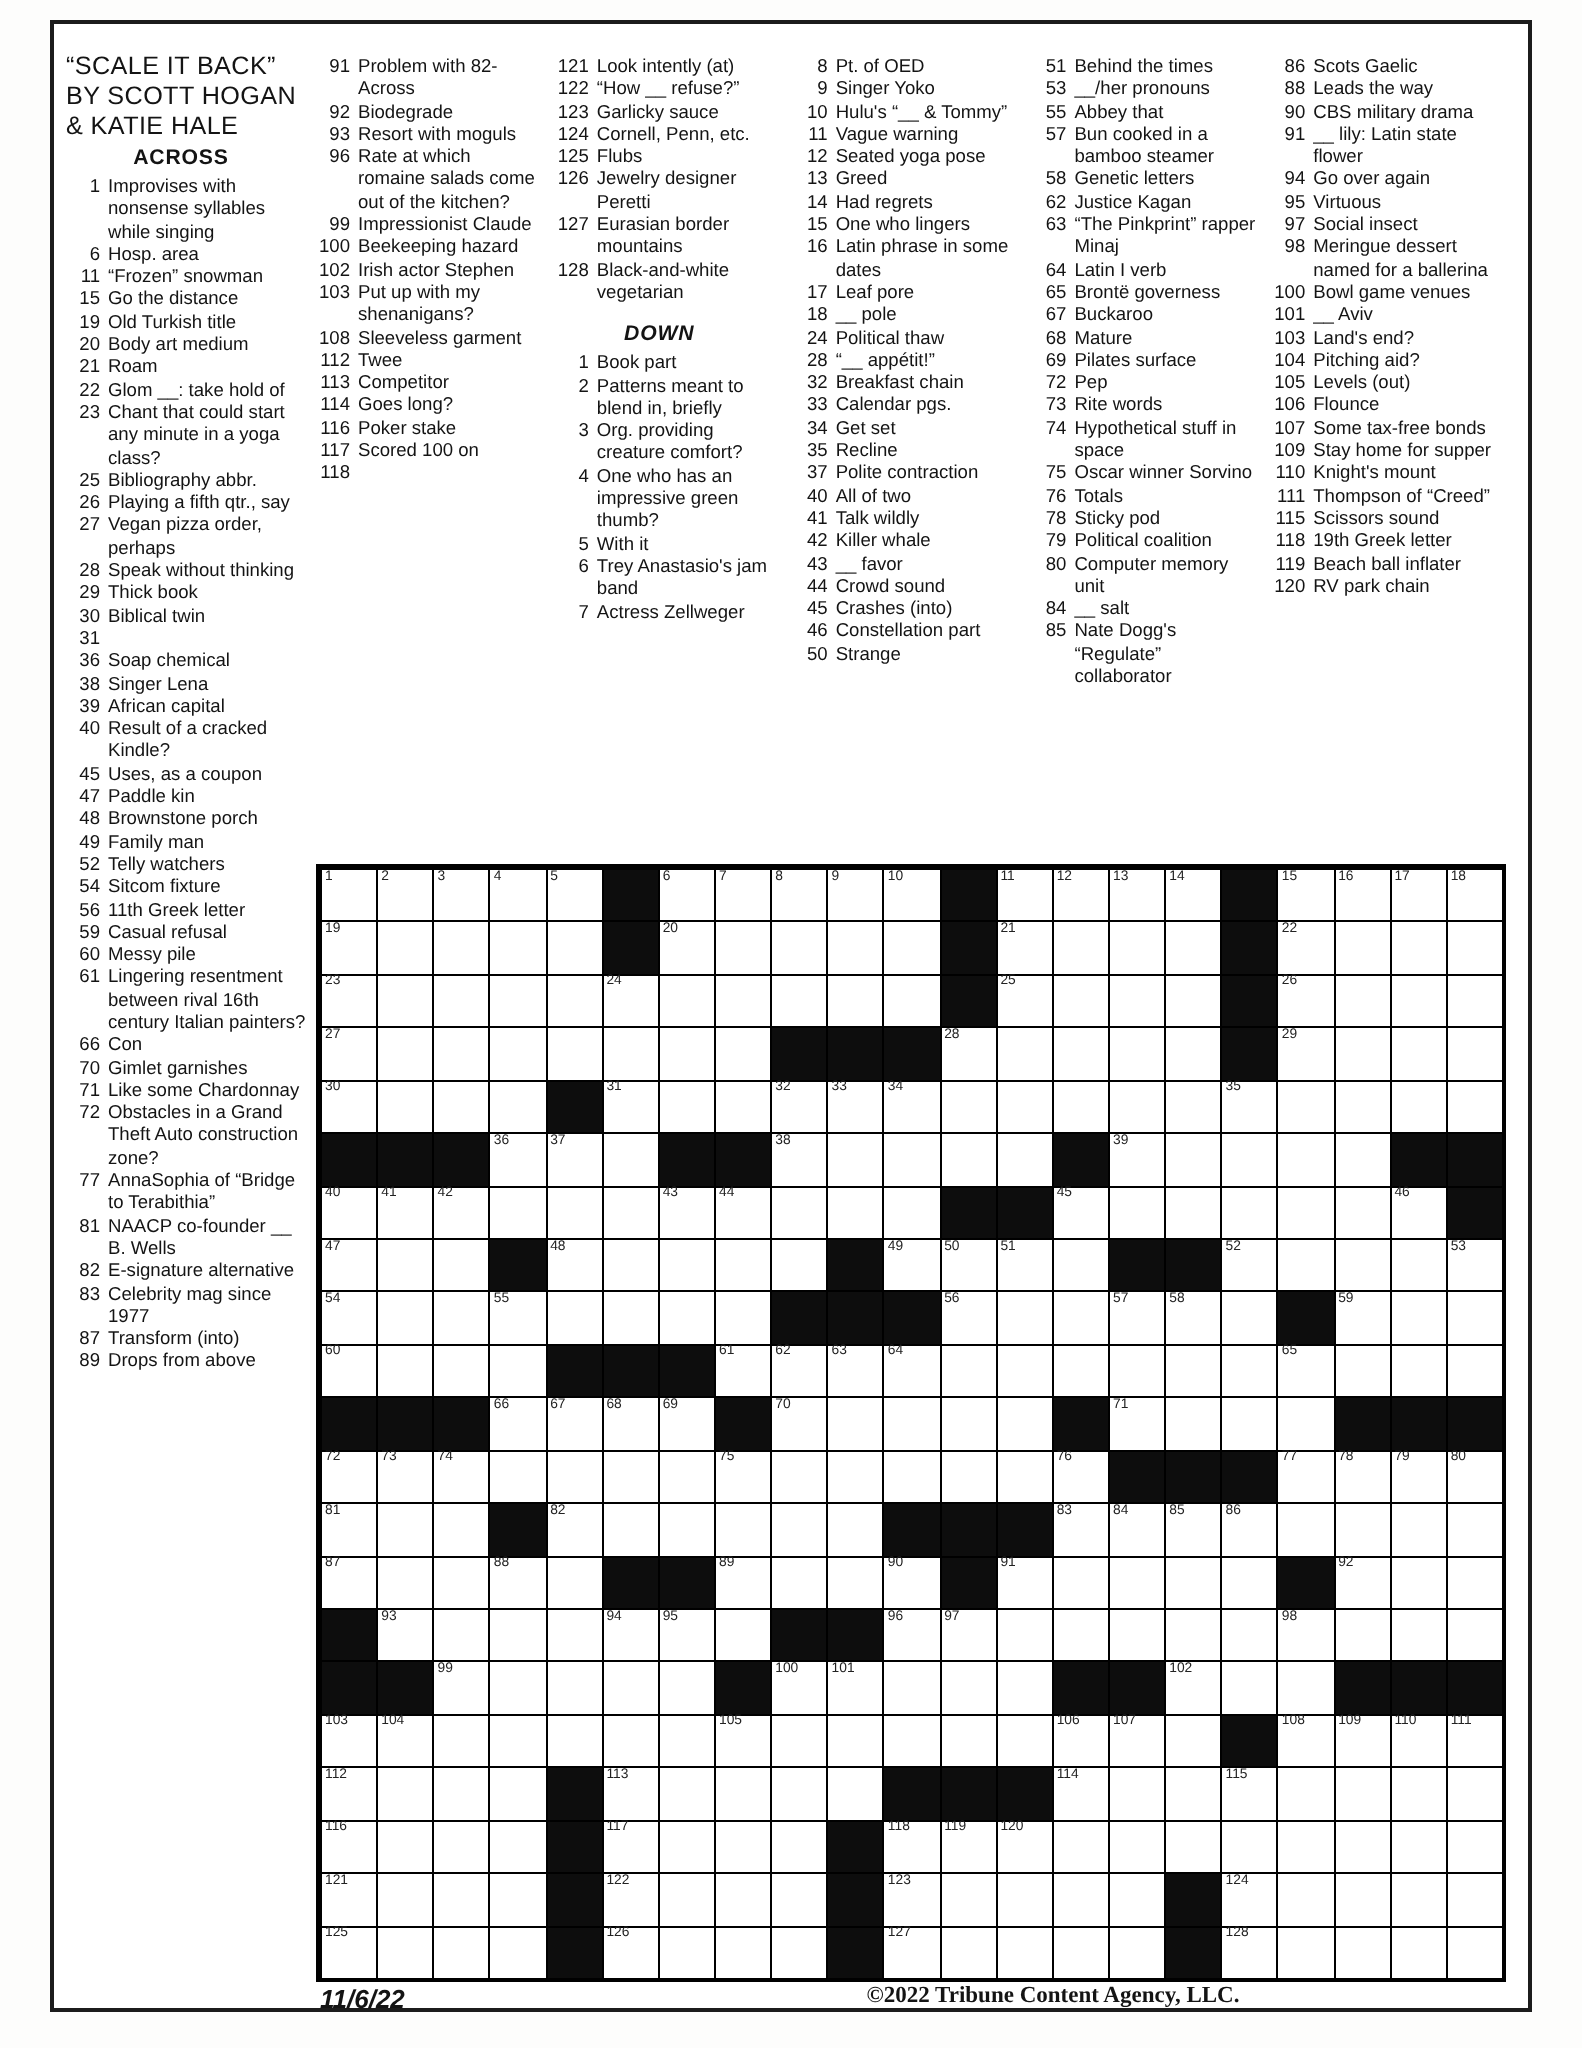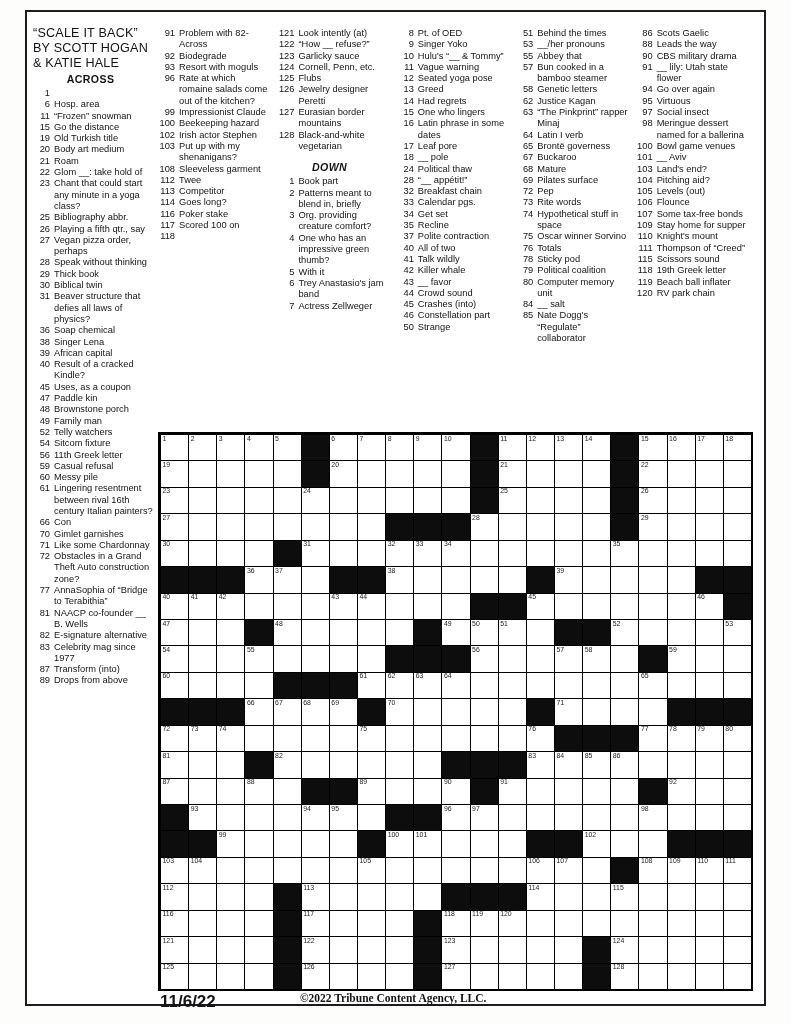--- a/index.html
+++ b/index.html
@@ -26,39 +26,40 @@
   #topcols { position: absolute; left: 158px; top: 28px; width: 597px; height: 402px; display: flex; overflow: hidden; }
   .tcol { flex: 1 1 0; padding-right: 7px; overflow: hidden; }
   #grid {
     position: absolute; left: 158px; top: 432px; width: 595px; height: 559px;
     display: grid; grid-template-columns: repeat(21, 1fr); grid-template-rows: repeat(21, 1fr);
     border: 2.5px solid #000; background: #fff;
   }
   .cell { border-left: 1px solid #000; border-top: 1px solid #000; position: relative; background: #fff; }
   .cell.black { background: #0d0d0d; }
   .num { position: absolute; top: -0.5px; left: 1.5px; font-size: 6.9px; line-height: 8px; color: #222; }
-  .footer-date { position: absolute; left: 160px; top: 992px; font-size: 17px; font-weight: bold; }
+  .footer-date { position: absolute; left: 160px; top: 992px; font-size: 13px; font-weight: bold; font-style: italic; }
   .footer-copy {
-    position: absolute; left: 300px; top: 992px; width: 453px; text-align: left;
+    position: absolute; left: 300px; top: 992px; width: 453px; text-align: center;
     font-family: "Liberation Serif", serif; font-weight: bold; font-size: 11.5px;
   }
 </style>
 </head>
 <body>
 
 <div class="frame"></div>
 
 <div id="col1">
   <div class="title">“SCALE IT BACK”</div>
   <div class="title">BY SCOTT HOGAN</div>
   <div class="title">&amp; KATIE HALE</div>
   <div class="sec-head">ACROSS</div>
   <div class="clues" id="col1-clues">
       <div class="clue">
         <span class="cn">1</span>
+        <span class="ct">Improvises with nonsense syllables while singing</span>
       </div>
       <div class="clue">
         <span class="cn">6</span>
         <span class="ct">Hosp. area</span>
       </div>
       <div class="clue">
         <span class="cn">11</span>
         <span class="ct">“Frozen” snowman</span>
       </div>
       <div class="clue">
@@ -104,21 +105,20 @@
       <div class="clue">
         <span class="cn">29</span>
         <span class="ct">Thick book</span>
       </div>
       <div class="clue">
         <span class="cn">30</span>
         <span class="ct">Biblical twin</span>
       </div>
       <div class="clue">
         <span class="cn">31</span>
-        <span class="ct">Beaver structure that defies all laws of physics?</span>
       </div>
       <div class="clue">
         <span class="cn">36</span>
         <span class="ct">Soap chemical</span>
       </div>
       <div class="clue">
         <span class="cn">38</span>
         <span class="ct">Singer Lena</span>
       </div>
       <div class="clue">
@@ -552,21 +552,21 @@
         <div class="clue">
           <span class="cn">88</span>
           <span class="ct">Leads the way</span>
         </div>
         <div class="clue">
           <span class="cn">90</span>
           <span class="ct">CBS military drama</span>
         </div>
         <div class="clue">
           <span class="cn">91</span>
-          <span class="ct">__ lily: Utah state flower</span>
+          <span class="ct">__ lily: Latin state flower</span>
         </div>
         <div class="clue">
           <span class="cn">94</span>
           <span class="ct">Go over again</span>
         </div>
         <div class="clue">
           <span class="cn">95</span>
           <span class="ct">Virtuous</span>
         </div>
         <div class="clue">

